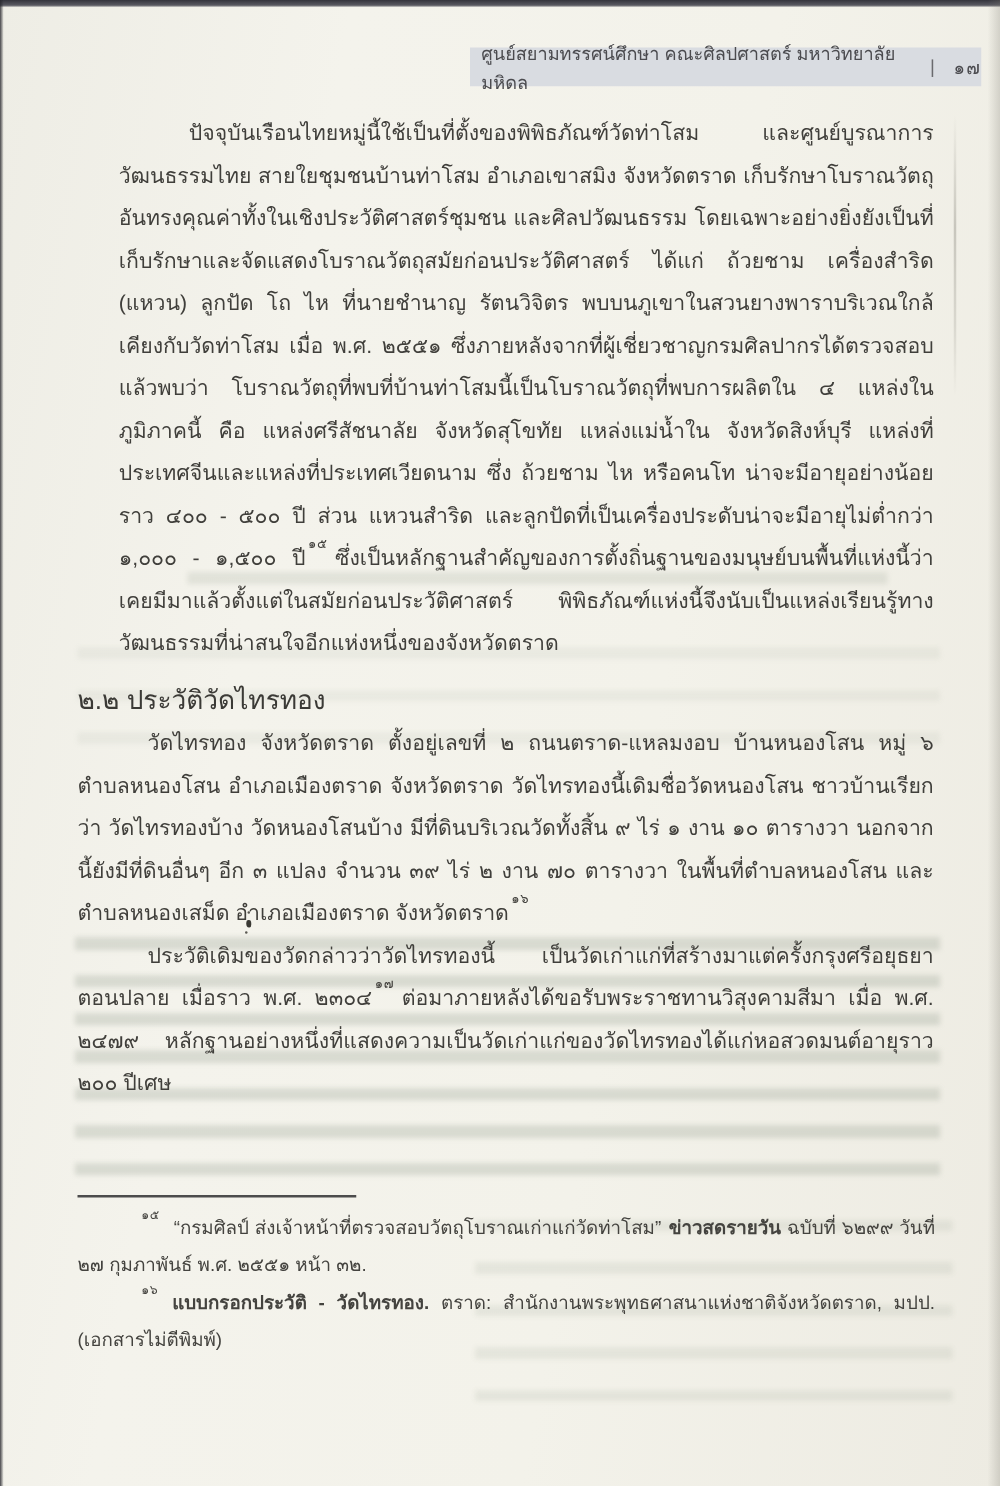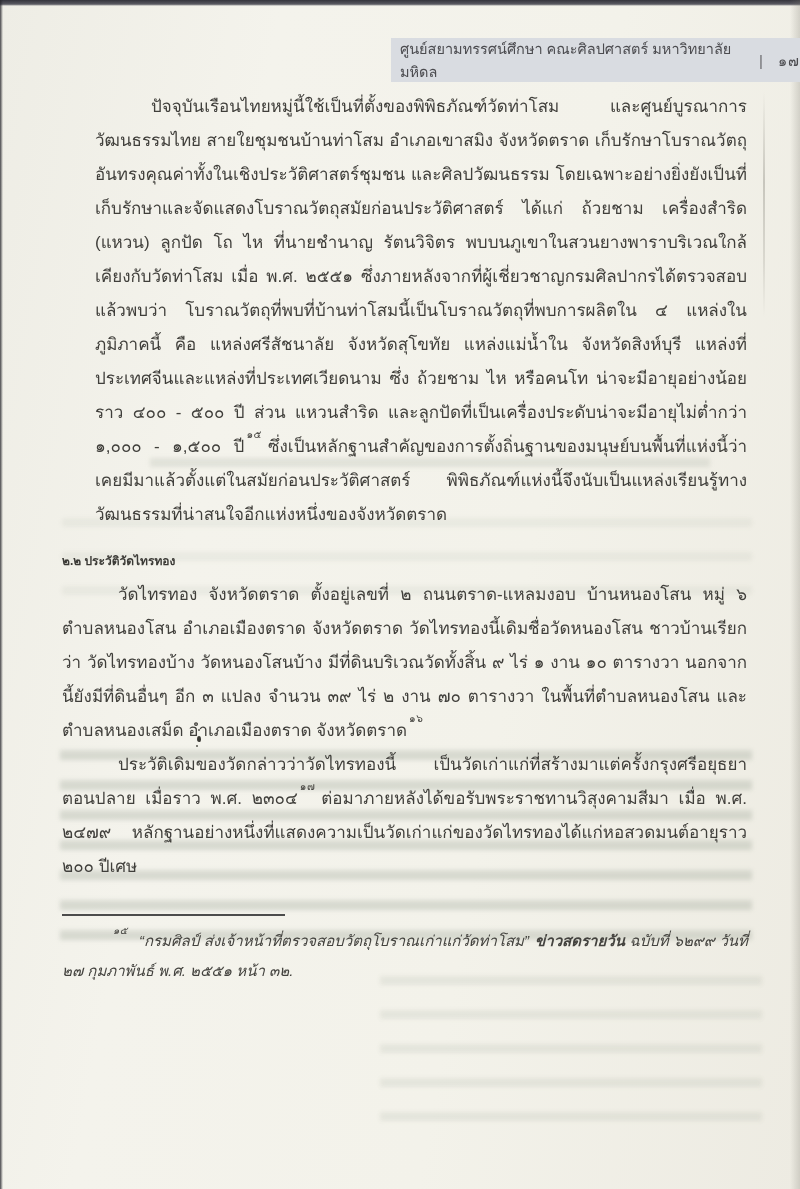--- a/index.html
+++ b/index.html
@@ -17,47 +17,47 @@
     background:linear-gradient(#34343c,#5a5a62 70%,rgba(90,90,98,0));}
   .edge-left{position:absolute;left:0;top:0;width:3px;height:1189px;
     background:linear-gradient(90deg,rgba(40,40,46,.85),rgba(40,40,46,0));}
   .edge-right{position:absolute;right:0;top:0;width:10px;height:1189px;
     background:linear-gradient(270deg,rgba(120,118,108,.25),rgba(120,118,108,0));}
   .crease{position:absolute;left:763px;top:92px;width:2px;height:225px;
     background:linear-gradient(rgba(0,0,0,0),rgba(150,148,138,.45) 40%,rgba(150,148,138,.25) 75%,rgba(0,0,0,0));}
 
   
   .header-bar{
-    position:absolute;left:391px;top:38px;width:409px;height:44px;
+    position:absolute;left:376px;top:38px;width:409px;height:31px;
     background:#d9dce1;display:flex;align-items:center;
     font-size:14.5px;color:#4b4b4f;padding-left:9px;box-sizing:border-box;
   }
   .header-bar .hsep{margin-left:21px;color:#6a6a6e;font-size:15px;}
   .header-bar .pageno{margin-left:15px;letter-spacing:1px;}
 
   
   .content{
     position:absolute;left:62px;top:90px;width:685px;z-index:2;
     font-size:17px;line-height:34px;color:#403f3b;text-align:justify;
   }
   .content p{margin:0;text-indent:56px;}
   .content p.p1{margin-bottom:12px;margin-left:33px;}
   .content h2{
-    margin:0;font-size:12px;line-height:34px;font-weight:bold;
+    margin:0;font-size:21px;line-height:34px;font-weight:normal;
     color:#3b3a36;text-indent:0;
   }
   sup.ref{
     font-size:10.5px;line-height:0;position:relative;top:-7px;
     margin:0 6px 0 2px;letter-spacing:.5px;
   }
 
   
   .footnotes{
-    position:absolute;left:62px;top:914px;width:686px;z-index:2;
-    font-size:15px;line-height:30px;color:#44433f;text-align:justify;font-style:italic;
+    position:absolute;left:62px;top:956px;width:686px;z-index:2;
+    font-size:15px;line-height:30px;color:#44433f;text-align:justify;
   }
   .fn-rule{width:223px;border:0;border-top:2px solid #4c4c4c;margin:0 0 10px 0;}
   .footnotes p{margin:0;text-indent:51px;}
   sup.fnm{font-size:10px;line-height:0;position:relative;top:-6px;margin-right:11px;letter-spacing:.5px;}
   .fn-bold{font-weight:bold;}
   .fn15-bold{margin-left:6px;}
 
   
   .ghost{position:absolute;z-index:1;filter:blur(2px);pointer-events:none;}
   .g-lines{
@@ -114,16 +114,17 @@
     <span class="d1"></span>
       <span class="d2"></span>
       <span class="d3"></span>
   </div>
 
   <div class="footnotes">
     <hr class="fn-rule">
 
     <p><sup class="fnm">๑๕</sup><span>“กรมศิลป์ ส่งเจ้าหน้าที่ตรวจสอบวัตถุโบราณเก่าแก่วัดท่าโสม”</span><span class="fn-bold fn15-bold">ข่าวสดรายวัน</span><span> ฉบับที่ ๖๒๙๙ วันที่ ๒๗ กุมภาพันธ์ พ.ศ. ๒๕๕๑ หน้า ๓๒.</span></p>
 
+    <p><sup class="fnm">๑๖</sup><span class="fn-bold">แบบกรอกประวัติ - วัดไทรทอง.</span><span> ตราด: สำนักงานพระพุทธศาสนาแห่งชาติจังหวัดตราด, มปป. (เอกสารไม่ตีพิมพ์)</span></p>
 
   </div>
 
 </div>
 
 </body></html>

